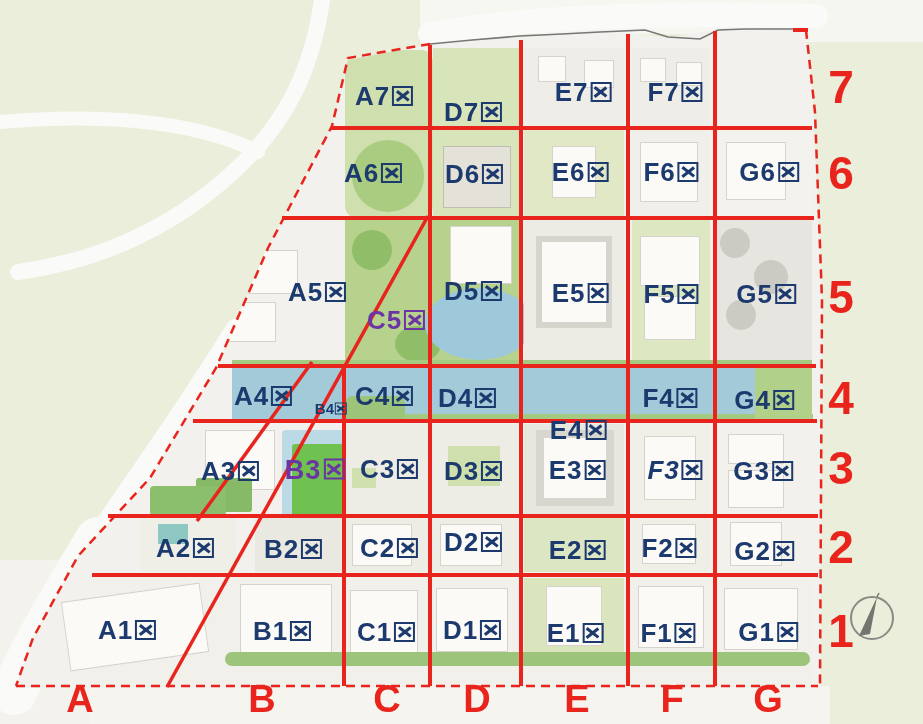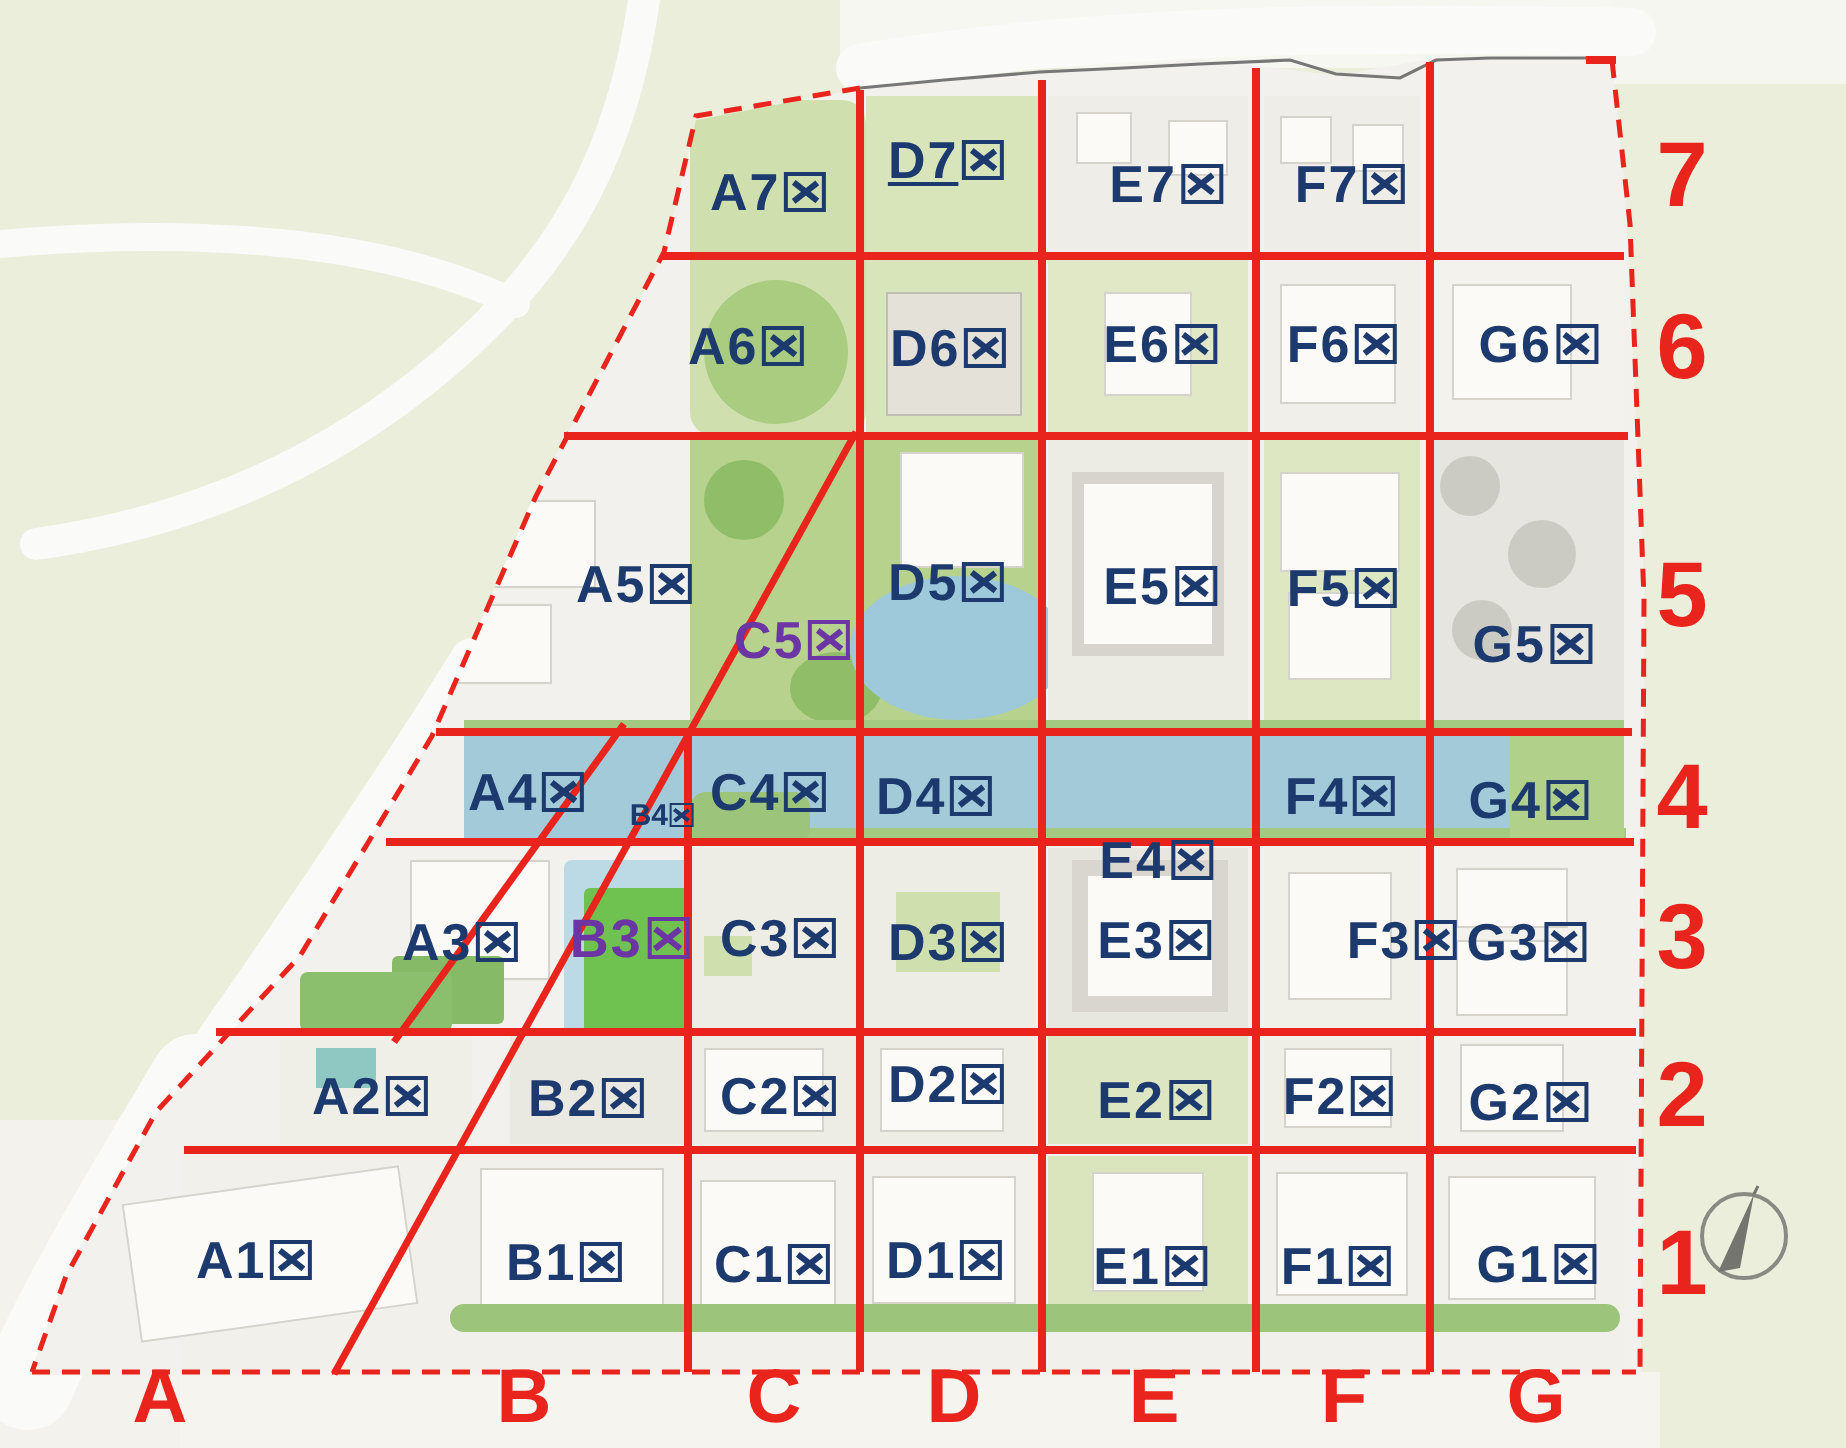--- a/index.html
+++ b/index.html
@@ -167,44 +167,44 @@
     </g>
     <g stroke="#e8241c" stroke-width="2.5" fill="none" stroke-dasharray="9 6">
       <polyline points="430,44 348,58 332,126 268,248 216,368 150,478 78,556 33,638 16,686"></polyline>
       <line x1="16" y1="686" x2="818" y2="686"></line>
       <polyline points="806,30 815,112 822,300 820,686"></polyline>
     </g>
   </svg>
 
   <div id="labels" class="abs" style="left:0;top:0;width:923px;height:724px;">
       <div class="zone" style="left: 384px; top: 96px;"><span>A7</span><span class="qu" title="A7区"></span></div>
-      <div class="zone" style="left: 473px; top: 80px; text-decoration: underline;"><span>D7</span><span class="qu" title="D7区"></span></div>
+      <div class="zone" style="left: 473px; top: 112px;"><span>D7</span><span class="qu" title="D7区"></span></div>
       <div class="zone" style="left: 583px; top: 92px;"><span>E7</span><span class="qu" title="E7区"></span></div>
       <div class="zone" style="left: 675px; top: 92px;"><span>F7</span><span class="qu" title="F7区"></span></div>
       <div class="zone" style="left: 373px; top: 173px;"><span>A6</span><span class="qu" title="A6区"></span></div>
       <div class="zone" style="left: 474px; top: 174px;"><span>D6</span><span class="qu" title="D6区"></span></div>
       <div class="zone" style="left: 580px; top: 172px;"><span>E6</span><span class="qu" title="E6区"></span></div>
       <div class="zone" style="left: 671px; top: 172px;"><span>F6</span><span class="qu" title="F6区"></span></div>
       <div class="zone" style="left: 769px; top: 172px; text-align: right;"><span>G6</span><span class="qu" title="G6区"></span></div>
       <div class="zone" style="left: 317px; top: 292px;"><span>A5</span><span class="qu" title="A5区"></span></div>
       <div class="zone" style="left: 473px; top: 291px;"><span>D5</span><span class="qu" title="D5区"></span></div>
       <div class="zone" style="left: 580px; top: 293px;"><span>E5</span><span class="qu" title="E5区"></span></div>
       <div class="zone" style="left: 671px; top: 294px;"><span>F5</span><span class="qu" title="F5区"></span></div>
-      <div class="zone" style="left: 766px; top: 294px; margin-top: 28px;"><span>G5</span><span class="qu" title="G5区"></span></div>
+      <div class="zone" style="left: 766px; top: 294px;"><span>G5</span><span class="qu" title="G5区"></span></div>
       <div class="zone" style="left: 263px; top: 396px;"><span>A4</span><span class="qu" title="A4区"></span></div>
       <div class="zone" style="left: 384px; top: 396px;"><span>C4</span><span class="qu" title="C4区"></span></div>
       <div class="zone" style="left: 467px; top: 398px;"><span>D4</span><span class="qu" title="D4区"></span></div>
       <div class="zone" style="left: 578px; top: 398px; margin-top: 32px;"><span>E4</span><span class="qu" title="E4区"></span></div>
       <div class="zone" style="left: 670px; top: 398px;"><span>F4</span><span class="qu" title="F4区"></span></div>
       <div class="zone" style="left: 764px; top: 400px;"><span>G4</span><span class="qu" title="G4区"></span></div>
       <div class="zone" style="left: 230px; top: 471px;"><span>A3</span><span class="qu" title="A3区"></span></div>
       <div class="zone" style="left: 389px; top: 469px;"><span>C3</span><span class="qu" title="C3区"></span></div>
       <div class="zone" style="left: 473px; top: 471px;"><span>D3</span><span class="qu" title="D3区"></span></div>
       <div class="zone" style="left: 577px; top: 470px;"><span>E3</span><span class="qu" title="E3区"></span></div>
-      <div class="zone" style="left: 701px; top: 470px;"><span>F3</span><span class="qu" title="F3区"></span></div>
+      <div class="zone" style="left: 675px; top: 470px; font-style: italic;"><span>F3</span><span class="qu" title="F3区"></span></div>
       <div class="zone" style="left: 763px; top: 471px;"><span>G3</span><span class="qu" title="G3区"></span></div>
       <div class="zone" style="left: 185px; top: 548px;"><span>A2</span><span class="qu" title="A2区"></span></div>
       <div class="zone" style="left: 293px; top: 549px;"><span>B2</span><span class="qu" title="B2区"></span></div>
       <div class="zone" style="left: 389px; top: 548px;"><span>C2</span><span class="qu" title="C2区"></span></div>
       <div class="zone" style="left: 473px; top: 542px;"><span>D2</span><span class="qu" title="D2区"></span></div>
       <div class="zone" style="left: 577px; top: 550px;"><span>E2</span><span class="qu" title="E2区"></span></div>
       <div class="zone" style="left: 669px; top: 548px;"><span>F2</span><span class="qu" title="F2区"></span></div>
       <div class="zone" style="left: 764px; top: 551px;"><span>G2</span><span class="qu" title="G2区"></span></div>
       <div class="zone" style="left: 127px; top: 630px;"><span>A1</span><span class="qu" title="A1区"></span></div>
       <div class="zone" style="left: 282px; top: 631px;"><span>B1</span><span class="qu" title="B1区"></span></div>

